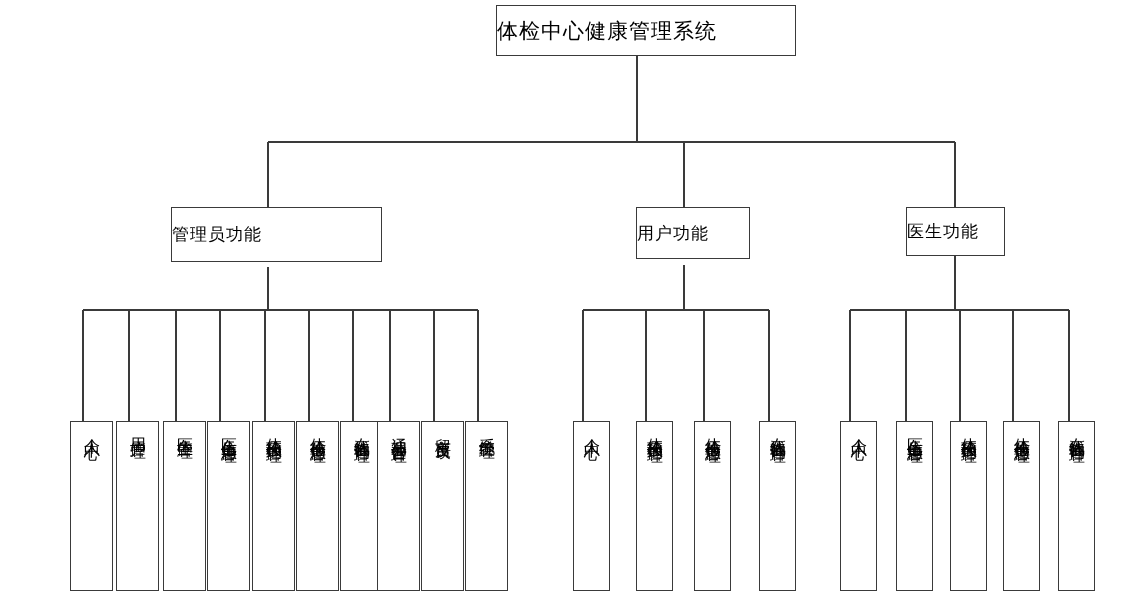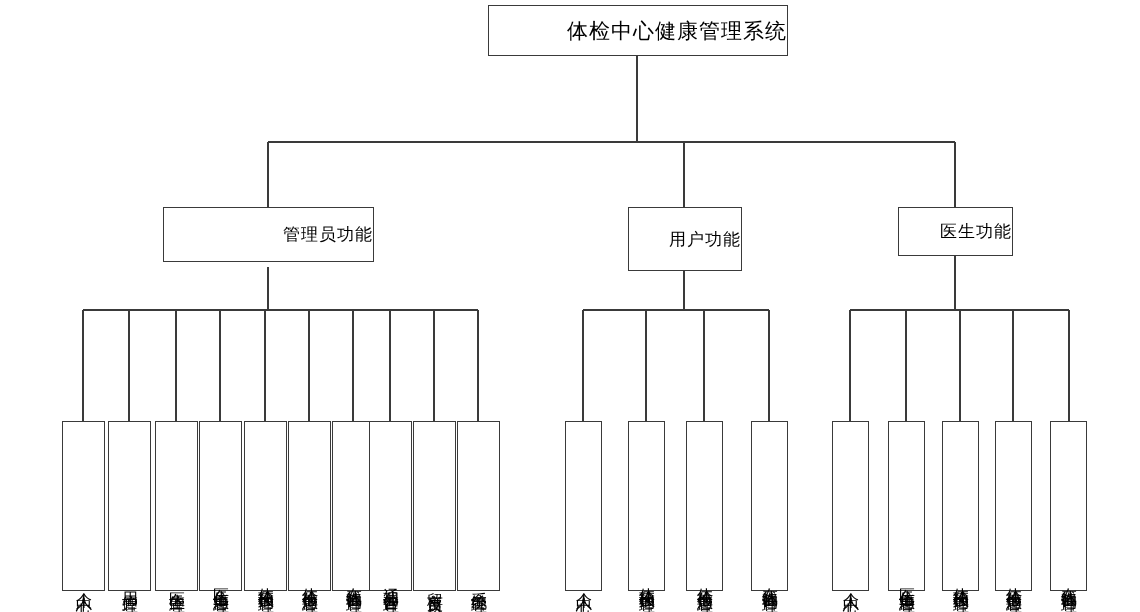--- a/index.html
+++ b/index.html
@@ -24,22 +24,23 @@
     pointer-events: none;
   }
   .node {
     position: absolute;
     box-sizing: border-box;
     border: 1px solid #3a3a3a;
     background: #ffffff;
     color: #000000;
     display: flex;
     align-items: center;
-    justify-content: flex-end;
+    justify-content: flex-start;
     text-align: center;
+    margin-left: 8px;
   }
   .node-root {
     font-size: 21px;
     letter-spacing: 1px;
   }
   .node-branch {
     font-size: 17px;
     letter-spacing: 1px;
   }
   .node-leaf {
@@ -101,25 +102,25 @@
   </svg>
 
   <div class="node node-root" style="left:488px; top:5px; width:300px; height:51px;">
     <span>体检中心健康管理系统</span>
   </div>
 
   <div class="node node-branch" style="left:163px; top:207px; width:211px; height:55px;">
     <span>管理员功能</span>
   </div>
 
-  <div class="node node-branch" style="left:628px; top:207px; width:114px; height:64px;">
+  <div class="node node-branch" style="left:628px; top:207px; width:114px; height:52px;">
     <span>用户功能</span>
   </div>
 
-  <div class="node node-branch" style="left:898px; top:207px; width:115px; height:49px;">
+  <div class="node node-branch" style="left:898px; top:207px; width:99px; height:49px;">
     <span>医生功能</span>
   </div>
 
   <div class="node node-leaf" style="left:62px; top:421px; width:43px; height:170px;">
     <span class="leaf-text">个人中心</span>
   </div>
   <div class="node node-leaf" style="left:108px; top:421px; width:43px; height:170px;">
     <span class="leaf-text">用户管理</span>
   </div>
   <div class="node node-leaf" style="left:155px; top:421px; width:43px; height:170px;">

